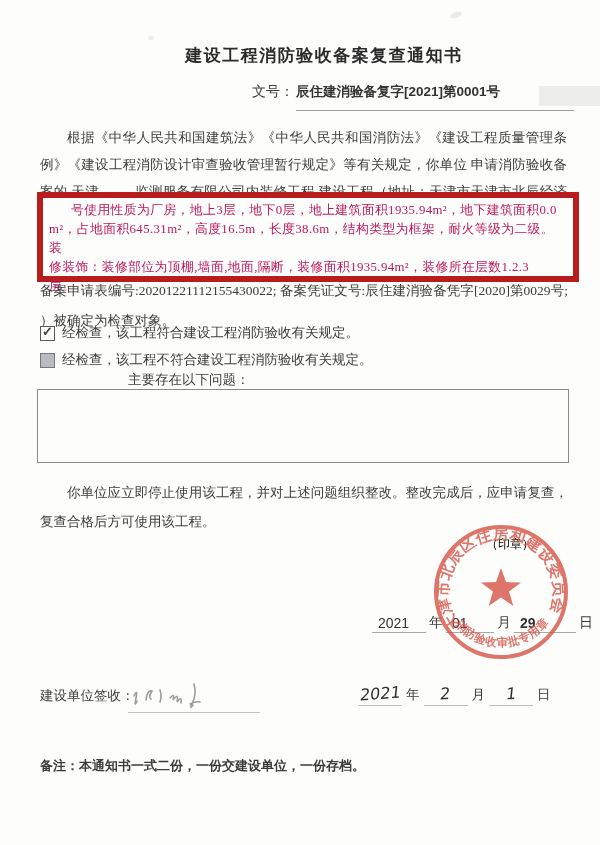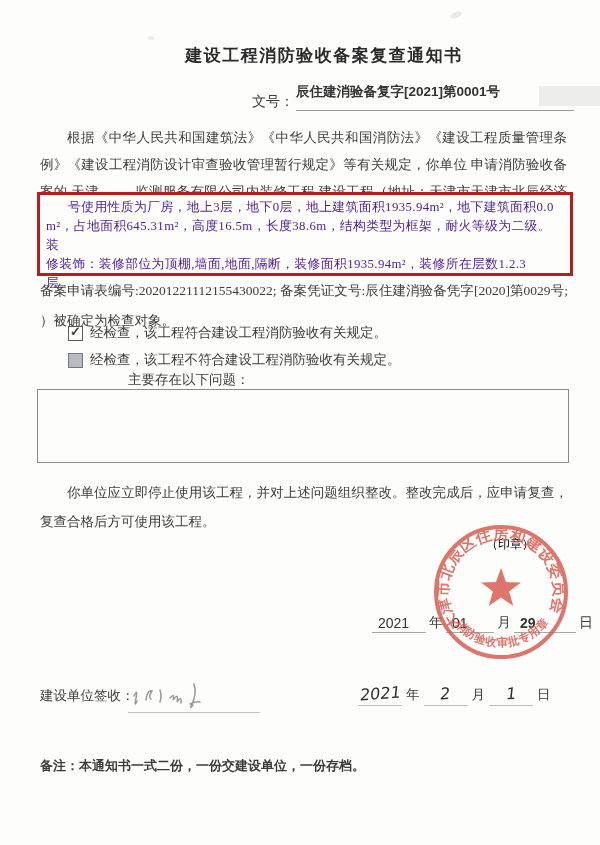--- a/index.html
+++ b/index.html
@@ -7,42 +7,42 @@
     position:relative; width:600px; height:845px; overflow:hidden;
     background:#fdfdfc; color:#3c3c3c;
     font-family:"Liberation Serif", serif; font-size:13.5px;
   }
   .abs { position:absolute; }
 
   .title {
     top:44px; left:0; width:600px; text-align:center;
     font-size:17px; font-weight:bold; letter-spacing:1.5px; color:#2b2b2b;margin-left:24px;
   }
-  .docnum { top:83px; left:252px; width:322px; display:flex; align-items:flex-end; font-size:14px; }
+  .docnum { top:83px; left:252px; width:322px; display:flex; align-items:flex-start; font-size:14px; }
   .docnum .label { white-space:nowrap; padding-right:2px; }
   .docnum .value {
     flex:1; border-bottom:1.5px solid #9a9a9a; padding-bottom:9px;
     font-family:"Liberation Sans", sans-serif; font-weight:600; font-size:13.5px; color:#333;
   }
 
   .recipient { top:107px; left:40px; width:530px; }
   .redact { display:inline-block; }
 
   .para1 { top:124px; left:40px; width:527px; line-height:27px; text-align:justify; text-indent:2em; }
 
   .infobox {
     top:192px; left:37px; width:518px; height:72px;
-    border:3px solid #b91c1c; background:#fdfdfc;
-    padding:3px 6px; font-size:12.8px; line-height:19px; letter-spacing:0.4px; color:#4c1d95;
+    border:6px solid #b91c1c; background:#fdfdfc;
+    padding:3px 6px; font-size:12.8px; line-height:19px; letter-spacing:0.4px; color:#be185d;
   }
   .infobox .gap1 { display:inline-block; width:22px; }
 
   .para2 { top:276px; left:40px; width:528px; line-height:30px; text-align:justify; }
 
-  .checkrow { left:40px; width:530px; display:flex; align-items:center;margin-left:28px; }
+  .checkrow { left:40px; width:530px; display:flex; align-items:center; }
   .cbx {
     display:inline-block; width:13px; height:13px; border:1.5px solid #5a5a5a;
     margin-right:7px; flex:0 0 auto; position:relative; background:#fdfdfc;
   }
   .cbx.checked::after {
     content:"✓"; position:absolute; left:1px; top:-3px; font-size:13px; color:#444; font-weight:bold;
   }
   .cbx.grey { background:#b7bcc1; border-color:#777; }
 
   .problems-label { top:371px; left:128px; }

